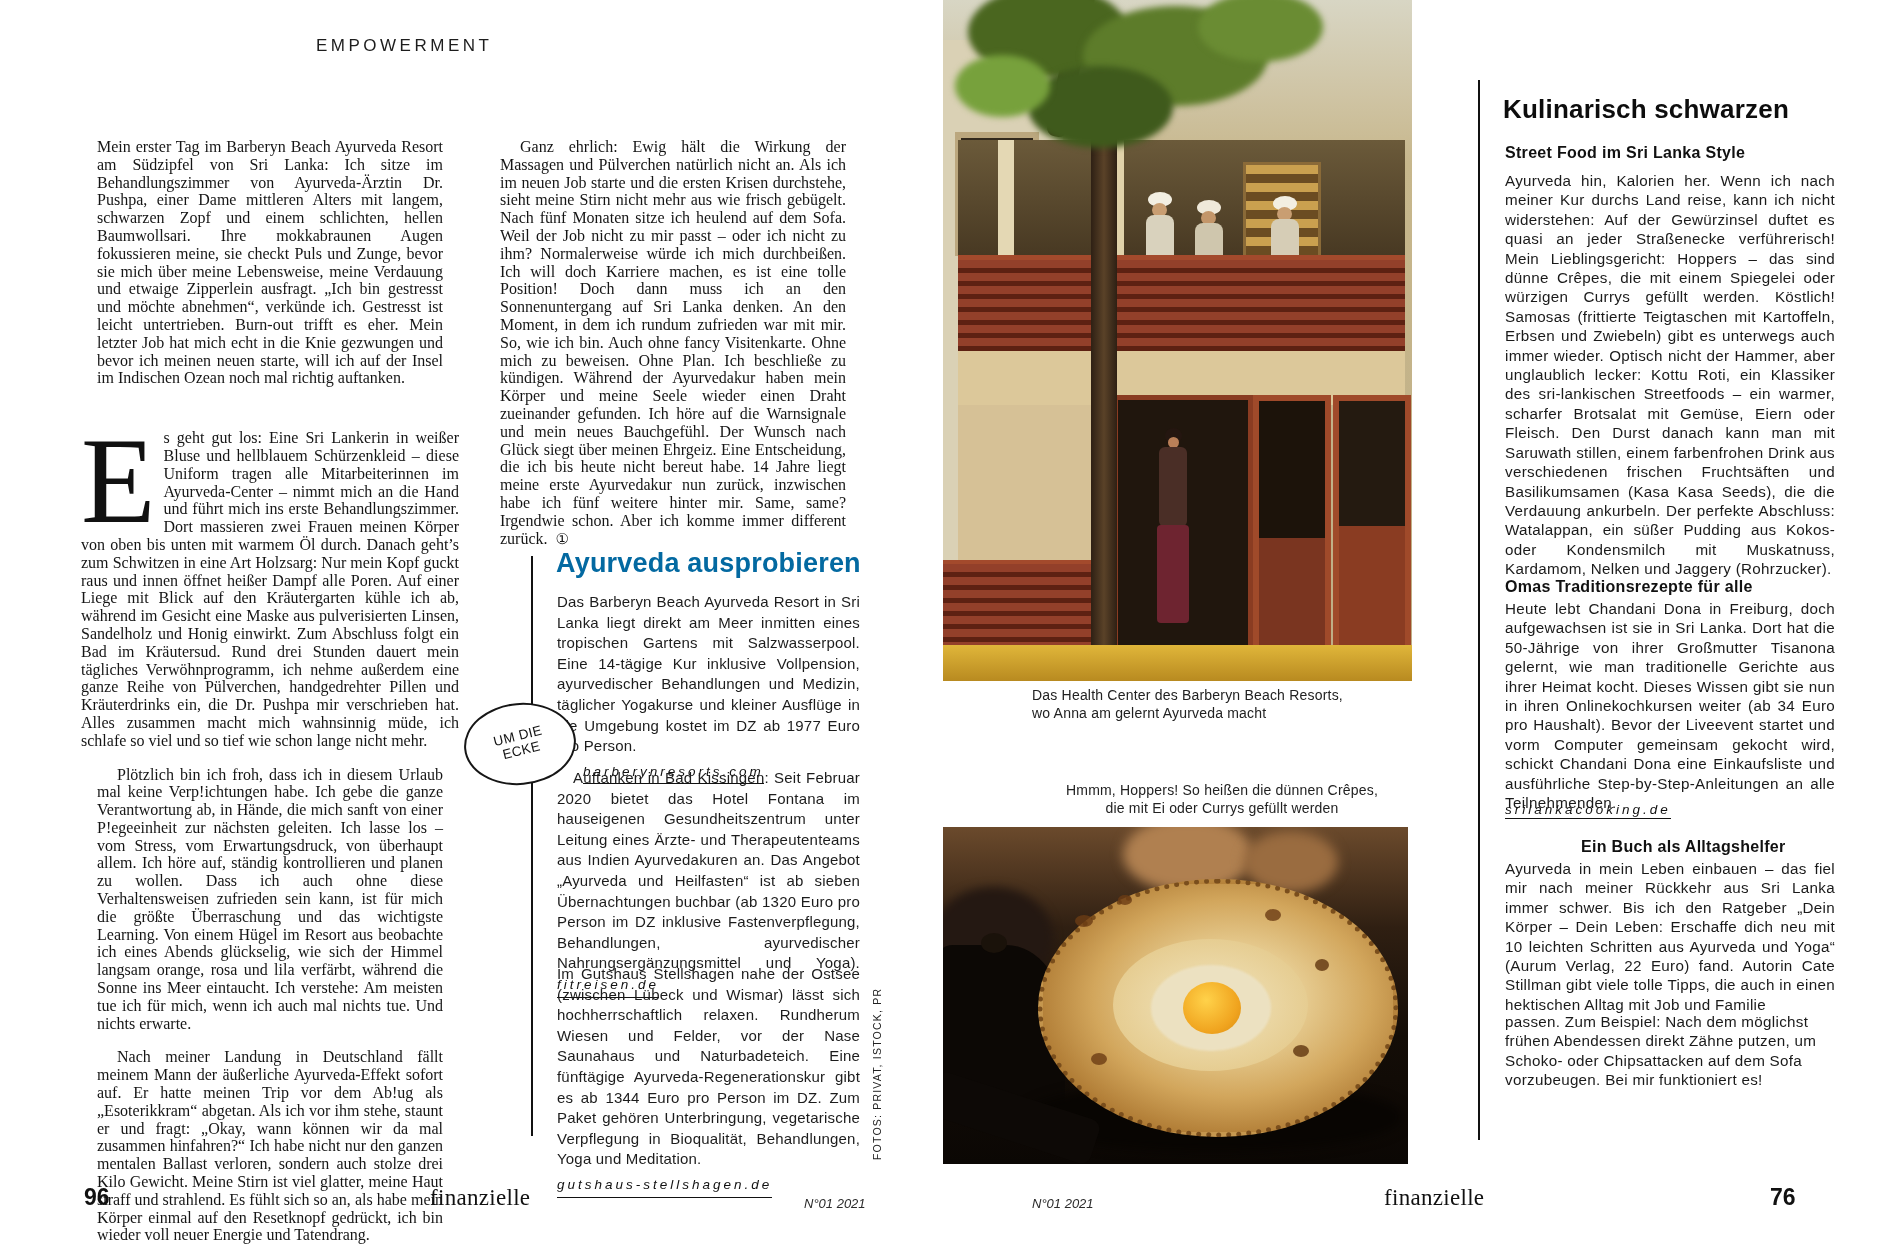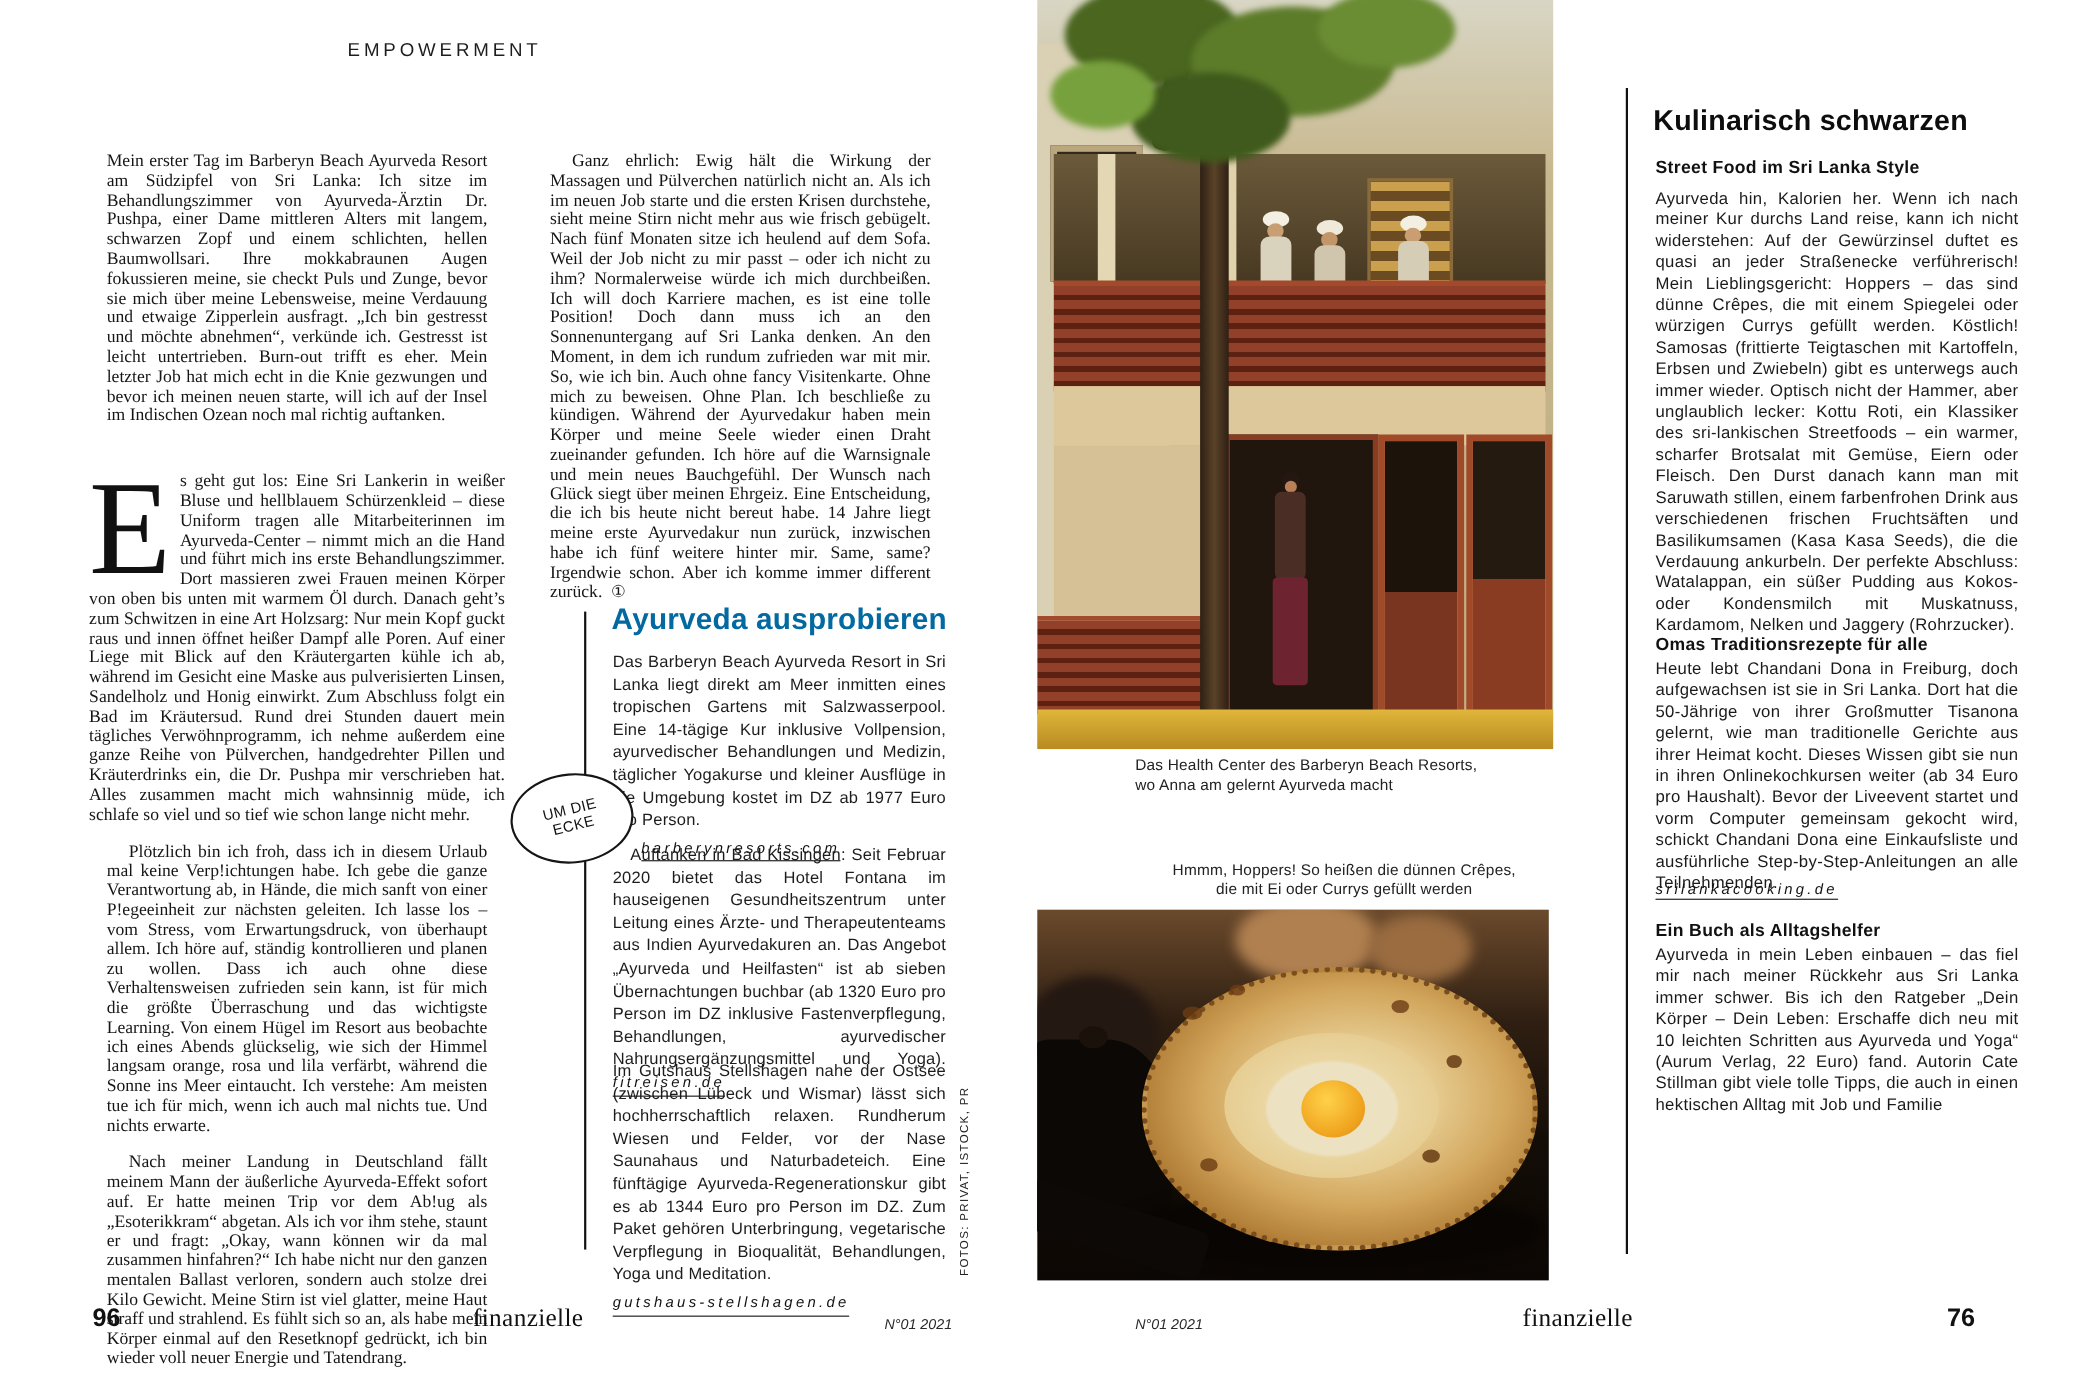--- a/index.html
+++ b/index.html
@@ -148,24 +148,25 @@
 
 <div class="abs sans rhead" style="left:1505px;top:144px;">Street Food im Sri Lanka Style</div>
 <div class="abs sans rbody" style="left:1505px;top:171px;width:330px;">Ayurveda hin, Kalorien her. Wenn ich nach meiner Kur durchs Land reise, kann ich nicht widerstehen: Auf der Gewürzinsel duftet es quasi an jeder Straßenecke verführerisch! Mein Lieblingsgericht: Hoppers – das sind dünne Crêpes, die mit einem Spiegelei oder würzigen Currys gefüllt werden. Köstlich! Samosas (frittierte Teigtaschen mit Kartoffeln, Erbsen und Zwiebeln) gibt es unterwegs auch immer wieder. Optisch nicht der Hammer, aber unglaublich lecker: Kottu Roti, ein Klassiker des sri-lankischen Streetfoods – ein warmer, scharfer Brotsalat mit Gemüse, Eiern oder Fleisch. Den Durst danach kann man mit Saruwath stillen, einem farbenfrohen Drink aus verschiedenen frischen Fruchtsäften und Basilikumsamen (Kasa Kasa Seeds), die die Verdauung ankurbeln. Der perfekte Abschluss: Watalappan, ein süßer Pudding aus Kokos- oder Kondensmilch mit Muskatnuss, Kardamom, Nelken und Jaggery (Rohrzucker).</div>
 
 <div class="abs sans rhead" style="left:1505px;top:578px;">Omas Traditionsrezepte für alle</div>
 <div class="abs sans rbody" style="left:1505px;top:599px;width:330px;">Heute lebt Chandani Dona in Freiburg, doch aufgewachsen ist sie in Sri Lanka. Dort hat die 50-Jährige von ihrer Großmutter Tisanona gelernt, wie man traditionelle Gerichte aus ihrer Heimat kocht. Dieses Wissen gibt sie nun in ihren Onlinekochkursen weiter (ab 34 Euro pro Haushalt). Bevor der Liveevent startet und vorm Computer gemeinsam gekocht wird, schickt Chandani Dona eine Einkaufsliste und ausführliche Step-by-Step-Anleitungen an alle Teilnehmenden.</div>
 <div class="abs" style="left:1505px;top:800px;">
   <span class="link sans">srilankacooking.de</span>
 </div>
 
-<div class="abs sans rhead" style="left:1505px;top:838px;">Ein Buch als Alltagshelfer</div>
+<div class="abs sans rhead" style="left:1581px;top:838px;">Ein Buch als Alltagshelfer</div>
 <div class="abs sans rbody" style="left:1505px;top:859px;width:330px;">Ayurveda in mein Leben einbauen – das fiel mir nach meiner Rückkehr aus Sri Lanka immer schwer. Bis ich den Ratgeber „Dein Körper – Dein Leben: Erschaffe dich neu mit 10 leichten Schritten aus Ayurveda und Yoga“ (Aurum Verlag, 22 Euro) fand. Autorin Cate Stillman gibt viele tolle Tipps, die auch in einen hektischen Alltag mit Job und Familie</div>
 
 <div class="abs" style="left:1505px;top:1012px;width:330px;display:flex;gap:12px;">
+  <div class="sans rbody" style="flex:1;text-align:left;">passen. Zum Beispiel: Nach dem möglichst frühen Abendessen direkt Zähne putzen, um Schoko- oder Chipsattacken auf dem Sofa vorzubeugen. Bei mir funktioniert es!</div>
 </div>
 
 <div class="abs sans" style="left:84px;top:1184px;font-size:23px;font-weight:bold;color:#111;">96</div>
 <div class="abs" style="left:430px;top:1185px;font-family:'Liberation Serif',serif;font-size:23px;letter-spacing:.3px;color:#111;">finanzielle</div>
 <div class="abs sans" style="left:804px;top:1196px;font-size:13px;font-style:italic;color:#2a2a2a;">N°01 2021</div>
 <div class="abs sans" style="left:1032px;top:1196px;font-size:13px;font-style:italic;color:#2a2a2a;">N°01 2021</div>
 <div class="abs" style="left:1384px;top:1185px;font-family:'Liberation Serif',serif;font-size:23px;letter-spacing:.3px;color:#111;">finanzielle</div>
 <div class="abs sans" style="left:1770px;top:1184px;font-size:23px;font-weight:bold;color:#111;">76</div>
 
 </body></html>

